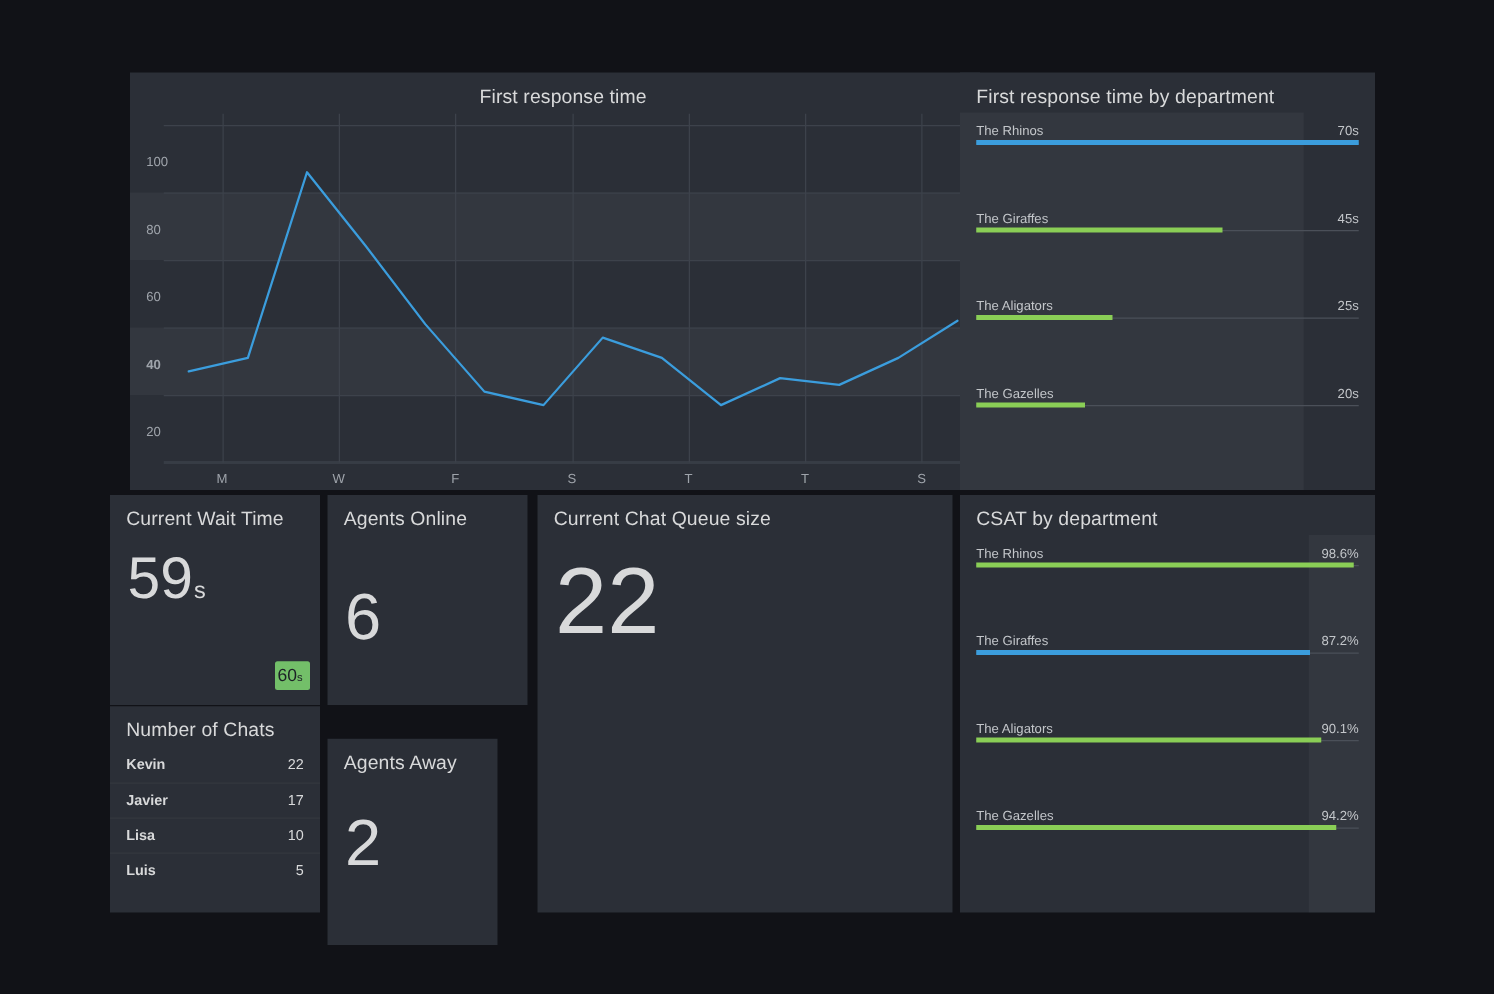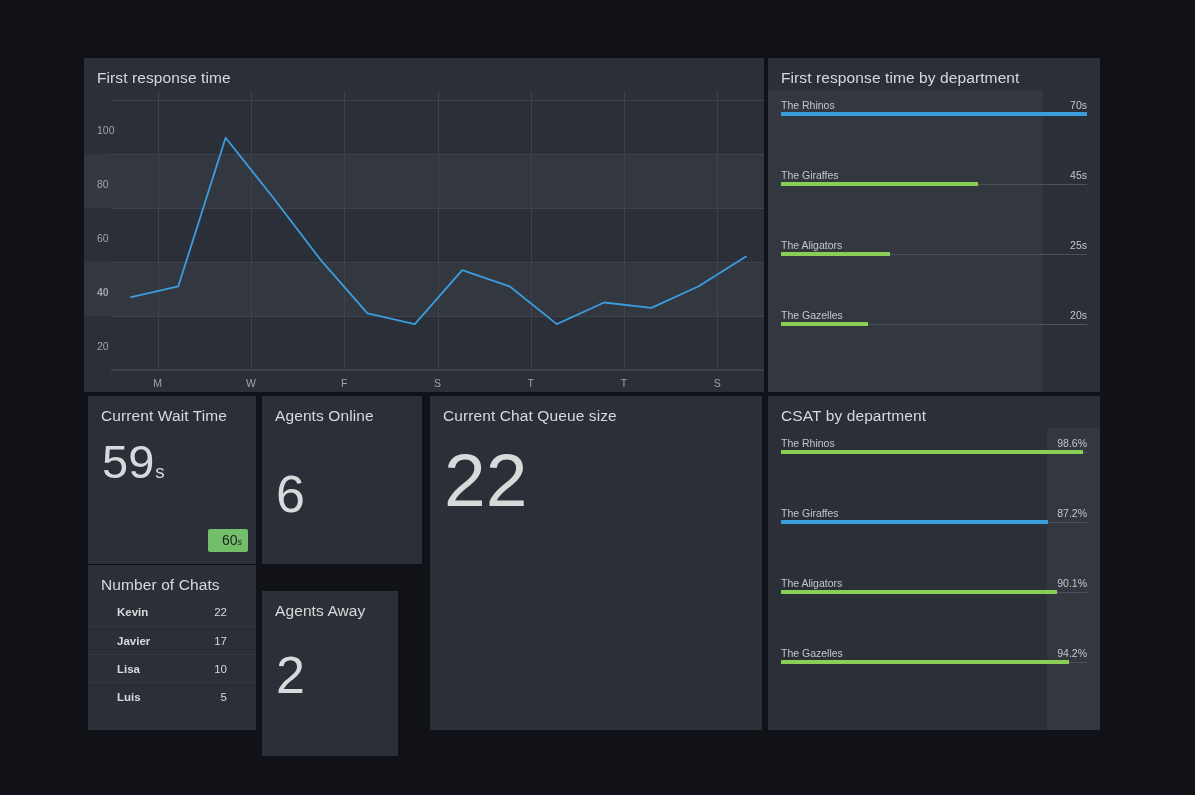--- a/index.html
+++ b/index.html
@@ -29,21 +29,21 @@
   .panel-title {
     color: #d8d9da;
     font-size: 15.5px;
     font-weight: 400;
     letter-spacing: .1px;
     padding: 11px 0 0 13px;
     white-space: nowrap;
   }
 
   
-  #panel-first-response-time { left: 84px; top: 58px; width: 680px; height: 334px; }
+  #panel-first-response-time { left: 104px; top: 58px; width: 680px; height: 334px; text-align: center; }
 
   .ts-plot {
     position: absolute;
     left: 0; top: 33px;
     width: 680px; height: 301px;
   }
   .ts-bands { position: absolute; inset: 0; }
   .ts-band  { position: absolute; left: 0; width: 680px; background: #33373f; }
   .ts-grid-h {
     position: absolute; left: 27px; width: 653px; height: 1px;
@@ -136,21 +136,21 @@
   #online-value{ left: 14px; top: 72px;  font-size: 52px; }
   #away-value  { left: 14px; top: 58px;  font-size: 52px; }
 
   .threshold-badge {
     position: absolute;
     right: 8px; bottom: 12px;
     background: #73bf69;
     color: #1c2026;
     font-size: 14px;
     line-height: 1;
-    padding: 4px 6px 5px 14px;
+    padding: 4px 6px 5px 2px;
     border-radius: 2px;
     font-weight: 400;
   }
   .threshold-badge .u { font-size: 9px; }
 
   
   #queue-value {
     position: absolute; left: 14px; top: 47px;
     font-size: 75px; font-weight: 300; color: #d8d9da; line-height: 1;
   }
@@ -170,21 +170,21 @@
   #queue-delta .pct { font-size: 23px; font-weight: 300; line-height: 1; margin-left: 2px; margin-top: 16px; }
 
   
   .chat-table { position: absolute; left: 0; top: 33px; width: 168px; }
   .chat-row {
     position: relative;
     height: 28px;
     display: flex;
     align-items: center;
     justify-content: space-between;
-    padding: 0 29px;
+    padding: 0 13px;
     border-top: 1px solid #34383f;
   }
   .chat-row:first-child { border-top: none; }
   .chat-name  { color: #d8d9da; font-size: 11.5px; font-weight: bold; }
   .chat-count { color: #d8d9da; font-size: 11.5px; font-weight: 400; }
 </style>
 </head>
 <body>
 
 <div id="dashboard">

